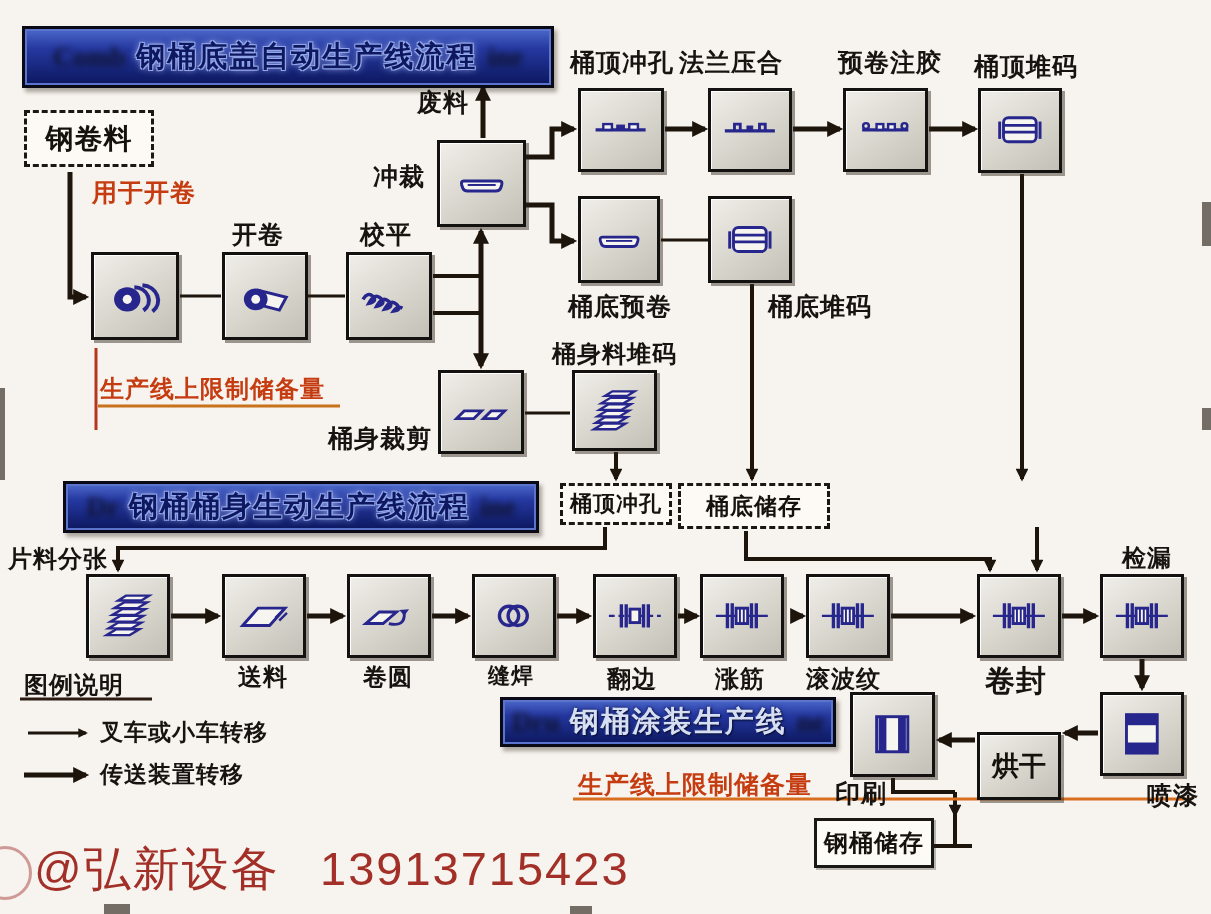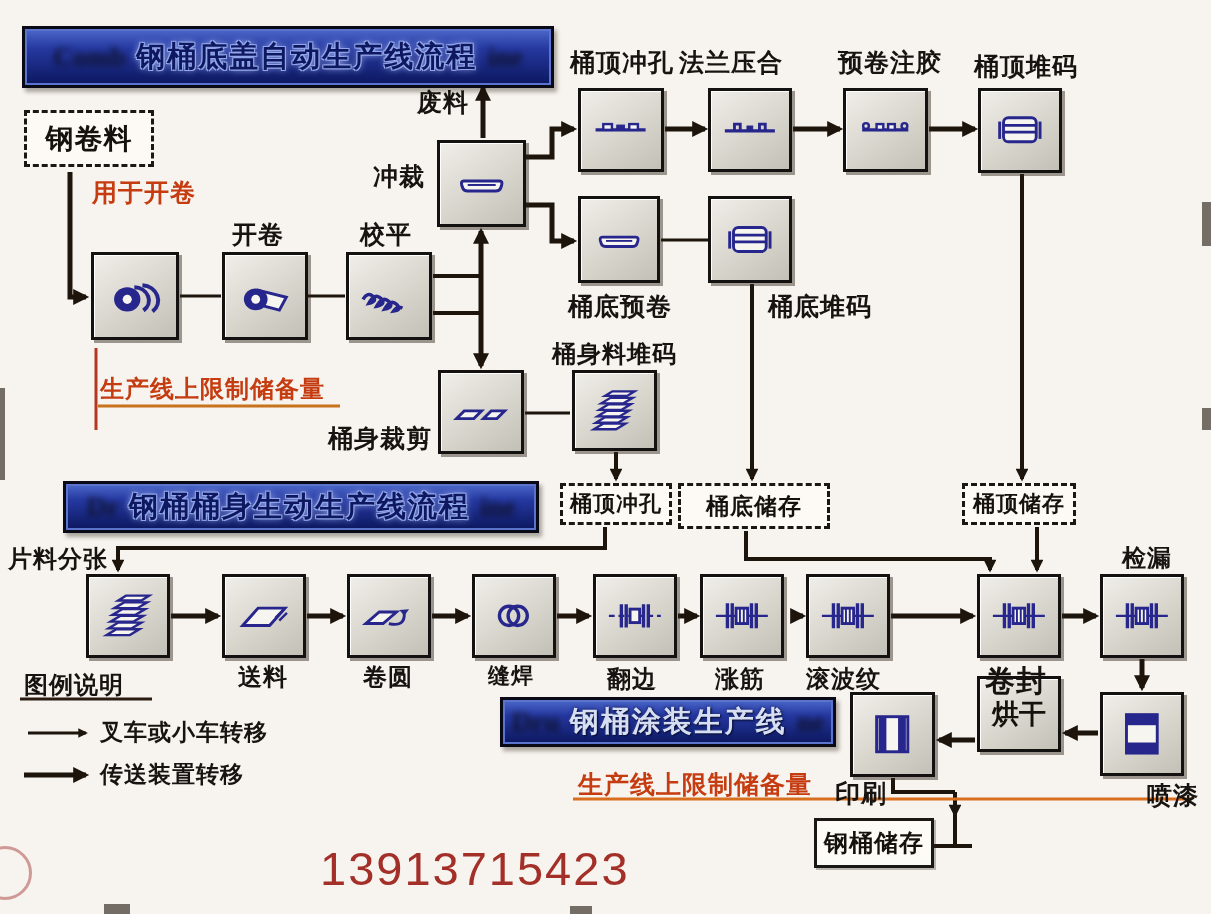--- a/index.html
+++ b/index.html
@@ -85,20 +85,21 @@
       <polyline points="96,348 96,430" fill="none" stroke="#b5371f" stroke-width="3"></polyline>
       <polyline points="20,699 152,699" fill="none" stroke="#2b1c12" stroke-width="3"></polyline>
       <polyline points="573,799 1192,799" fill="none" stroke="#d86f1e" stroke-width="3"></polyline>
     </svg>
   <div class="artifact" style="left:1202px;top:202px;width:9px;height:44px;"></div>
   <div class="artifact" style="left:1202px;top:408px;width:9px;height:22px;"></div>
   <div class="artifact" style="left:0;top:388px;width:5px;height:92px;"></div>
   <div class="artifact" style="left:104px;top:904px;width:26px;height:10px;"></div>
   <div class="artifact" style="left:570px;top:906px;width:22px;height:8px;"></div>
   <div class="wm-ring" style="left:-22px;top:846px;"></div>
+  <div class="wm" style="left:34px;top:838px;font-size:47px;">@弘新设备</div>
   <div class="wm" style="left:320px;top:841px;font-size:47px;">13913715423</div>
 <div class="pbox" style="left: 91px; top: 252px; width: 88px; height: 88px;">
       <span style="display: flex; width: 100%; height: 100%; align-items: center; justify-content: center;">
         <svg viewBox="0 0 60 60">
           <ellipse cx="22" cy="33" rx="13" ry="12" fill="#26268c"></ellipse>
           <circle cx="22" cy="33" r="4.5" fill="#f7f5ef"></circle>
           <g fill="none" stroke="#26268c" stroke-width="4">
             <path d="M29 21 a15 13 0 0 1 9 23"></path>
             <path d="M37 19 a17 15 0 0 1 10 26"></path>
           </g>
@@ -298,43 +299,40 @@
     </div>
     <div class="pbox" style="left: 850px; top: 692px; width: 85px; height: 85px;">
       <span style="display: flex; width: 100%; height: 100%; align-items: center; justify-content: center;">
         <svg viewBox="0 0 60 60">
           <rect x="14" y="12" width="32" height="36" fill="#f7f5ef" stroke="#26268c" stroke-width="3"></rect>
           <rect x="16" y="12" width="8" height="36" fill="#26268c"></rect>
           <rect x="36" y="12" width="8" height="36" fill="#26268c"></rect>
         </svg>
       </span>
     </div>
-    <div class="pbox" style="left: 977px; top: 676px; width: 84px; height: 76px;">
+    <div class="pbox" style="left: 977px; top: 732px; width: 84px; height: 68px;">
       <span class="boxtext" style="font-size: 27px;">烘干</span>
     </div>
     <div class="pbox" style="left: 1100px; top: 692px; width: 84px; height: 84px;">
       <span style="display: flex; width: 100%; height: 100%; align-items: center; justify-content: center;">
         <svg viewBox="0 0 60 60">
           <rect x="14" y="10" width="32" height="40" fill="#f7f5ef" stroke="#26268c" stroke-width="3"></rect>
           <rect x="14" y="10" width="32" height="11" fill="#26268c"></rect>
           <rect x="14" y="39" width="32" height="11" fill="#26268c"></rect>
         </svg>
       </span>
     </div>
     <div class="dashedbox" style="left: 24px; top: 110px; width: 130px; height: 57px;">
       <span class="boxtext" style="font-size: 28px;">钢卷料</span>
     </div>
     <div class="dashedbox" style="left: 560px; top: 483px; width: 112px; height: 42px;">
       <span class="boxtext" style="font-size: 22px;">桶顶冲孔</span>
     </div>
     <div class="dashedbox" style="left: 678px; top: 483px; width: 152px; height: 46px;">
       <span class="boxtext" style="font-size: 23px;">桶底储存</span>
-    </div>
-    <div class="dashedbox" style="left: 962px; top: 483px; width: 114px; height: 42px;">
-      <span class="boxtext" style="font-size: 22px;">桶顶储存</span>
     </div>
     <div class="solidbox" style="left: 814px; top: 818px; width: 120px; height: 50px;">
       <span class="boxtext" style="font-size: 24px;">钢桶储存</span>
     </div>
     <div class="banner" style="left: 22px; top: 26px; width: 532px; height: 62px;">
       <span class="frag">Comb</span>
       <span class="cn">钢桶底盖自动生产线流程</span>
       <span class="frag">ine</span>
     </div>
     <div class="banner" style="left: 63px; top: 481px; width: 476px; height: 52px;">

